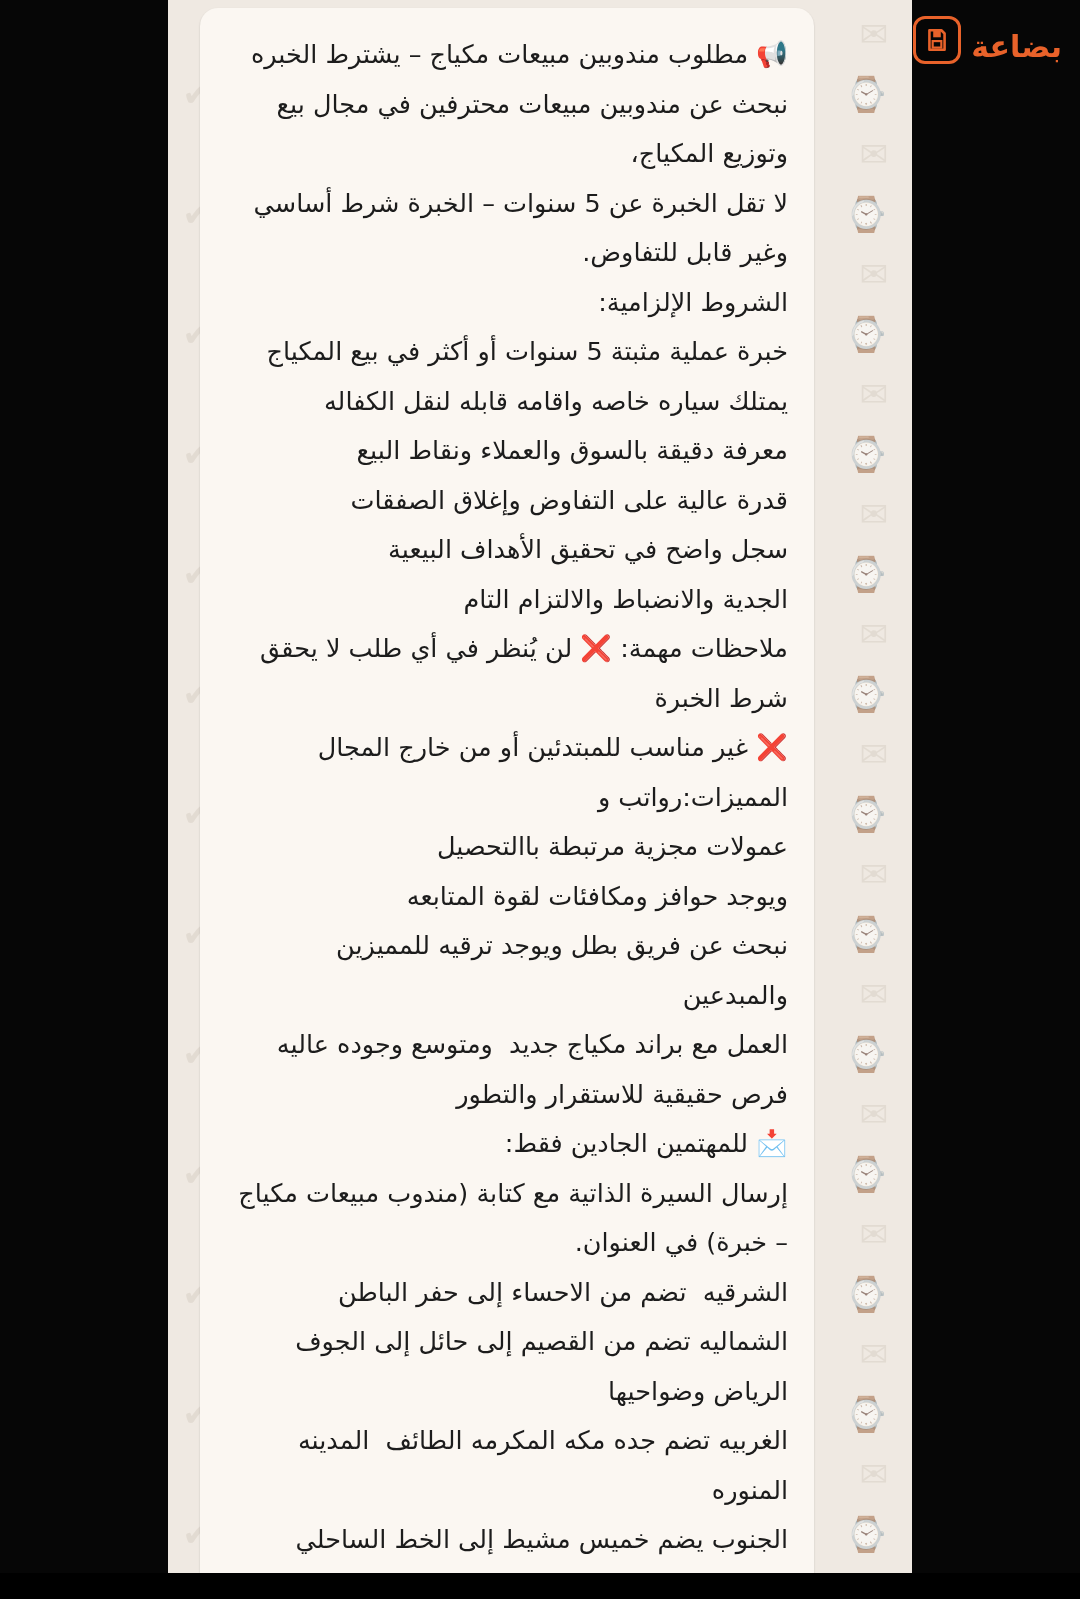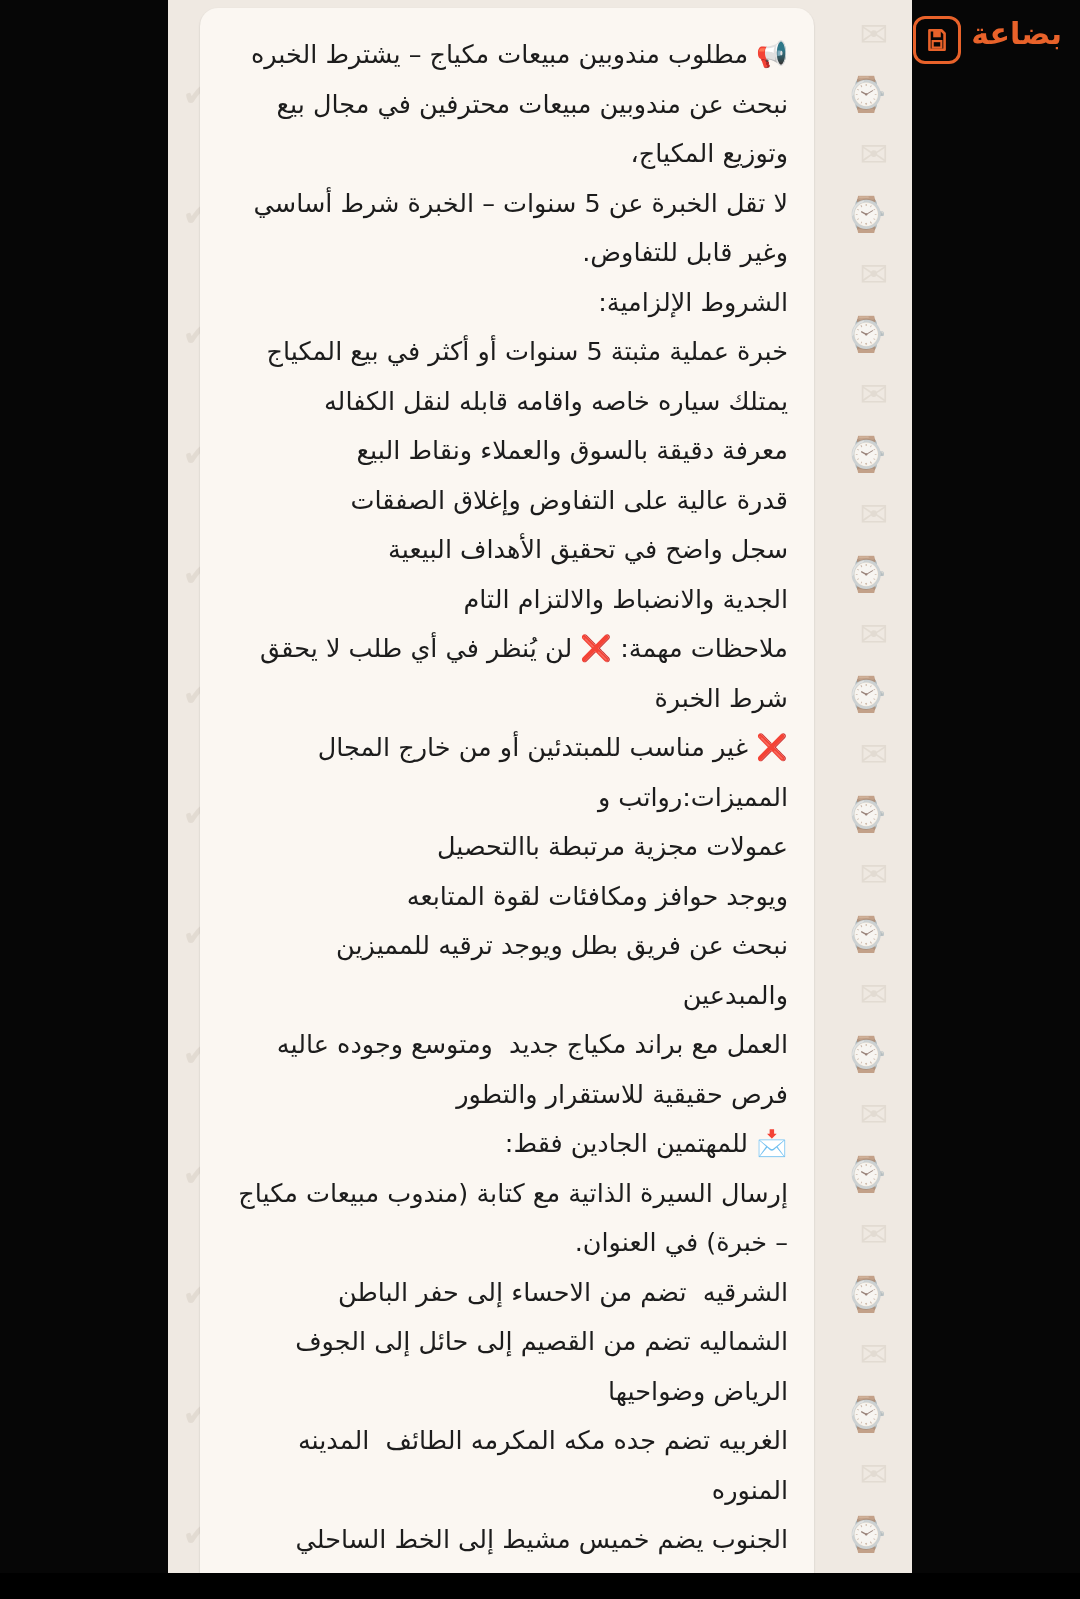--- a/index.html
+++ b/index.html
@@ -71,21 +71,21 @@
     white-space: pre-wrap;
     word-wrap: break-word;
   }
 
   
   .brand {
     position: absolute;
     right: 18px;
     top: 16px;
     display: flex;
-    align-items: flex-start;
+    align-items: flex-end;
     gap: 10px;
     direction: rtl;
   }
   .brand-name {
     color: #e8622a;
     font-size: 30px;
     font-weight: bold;
     font-family: "DejaVu Sans", sans-serif;
   }
   .brand-logo {

